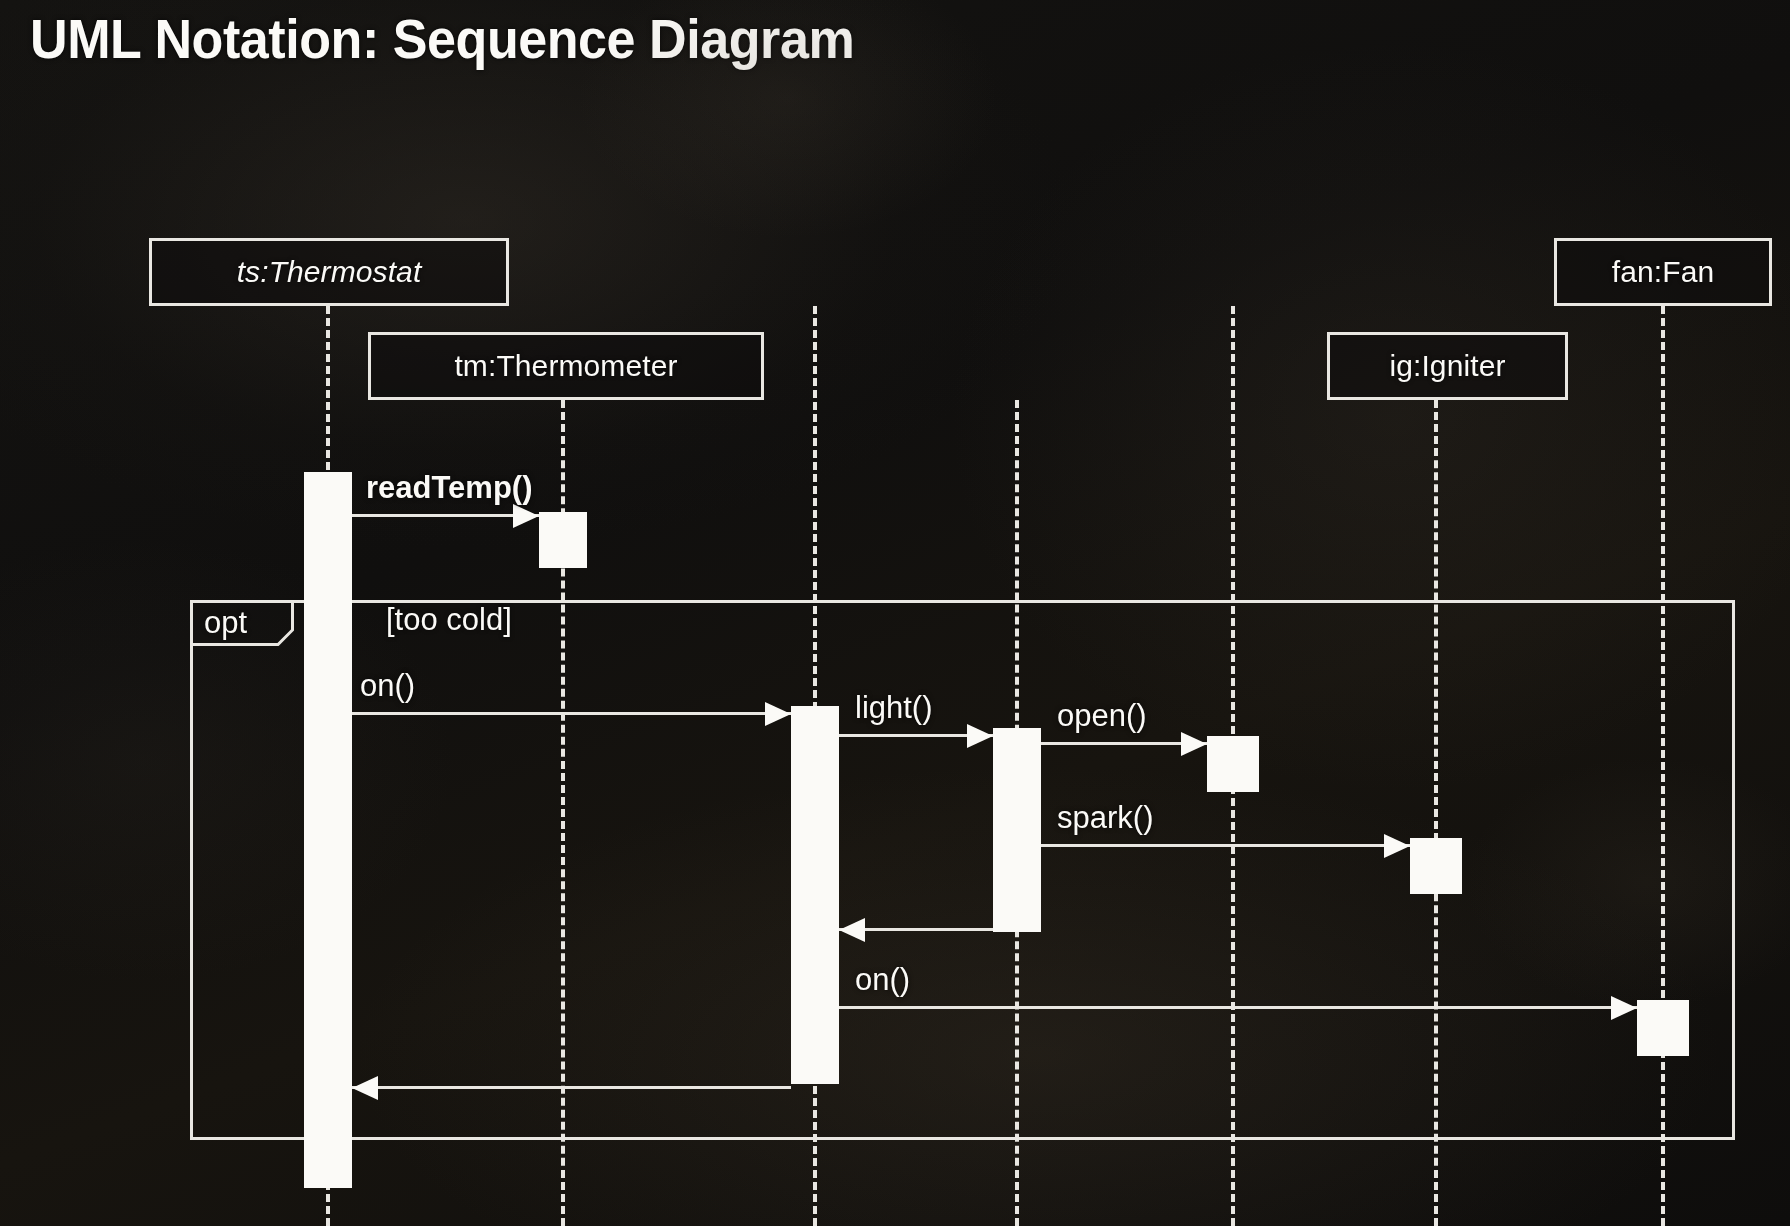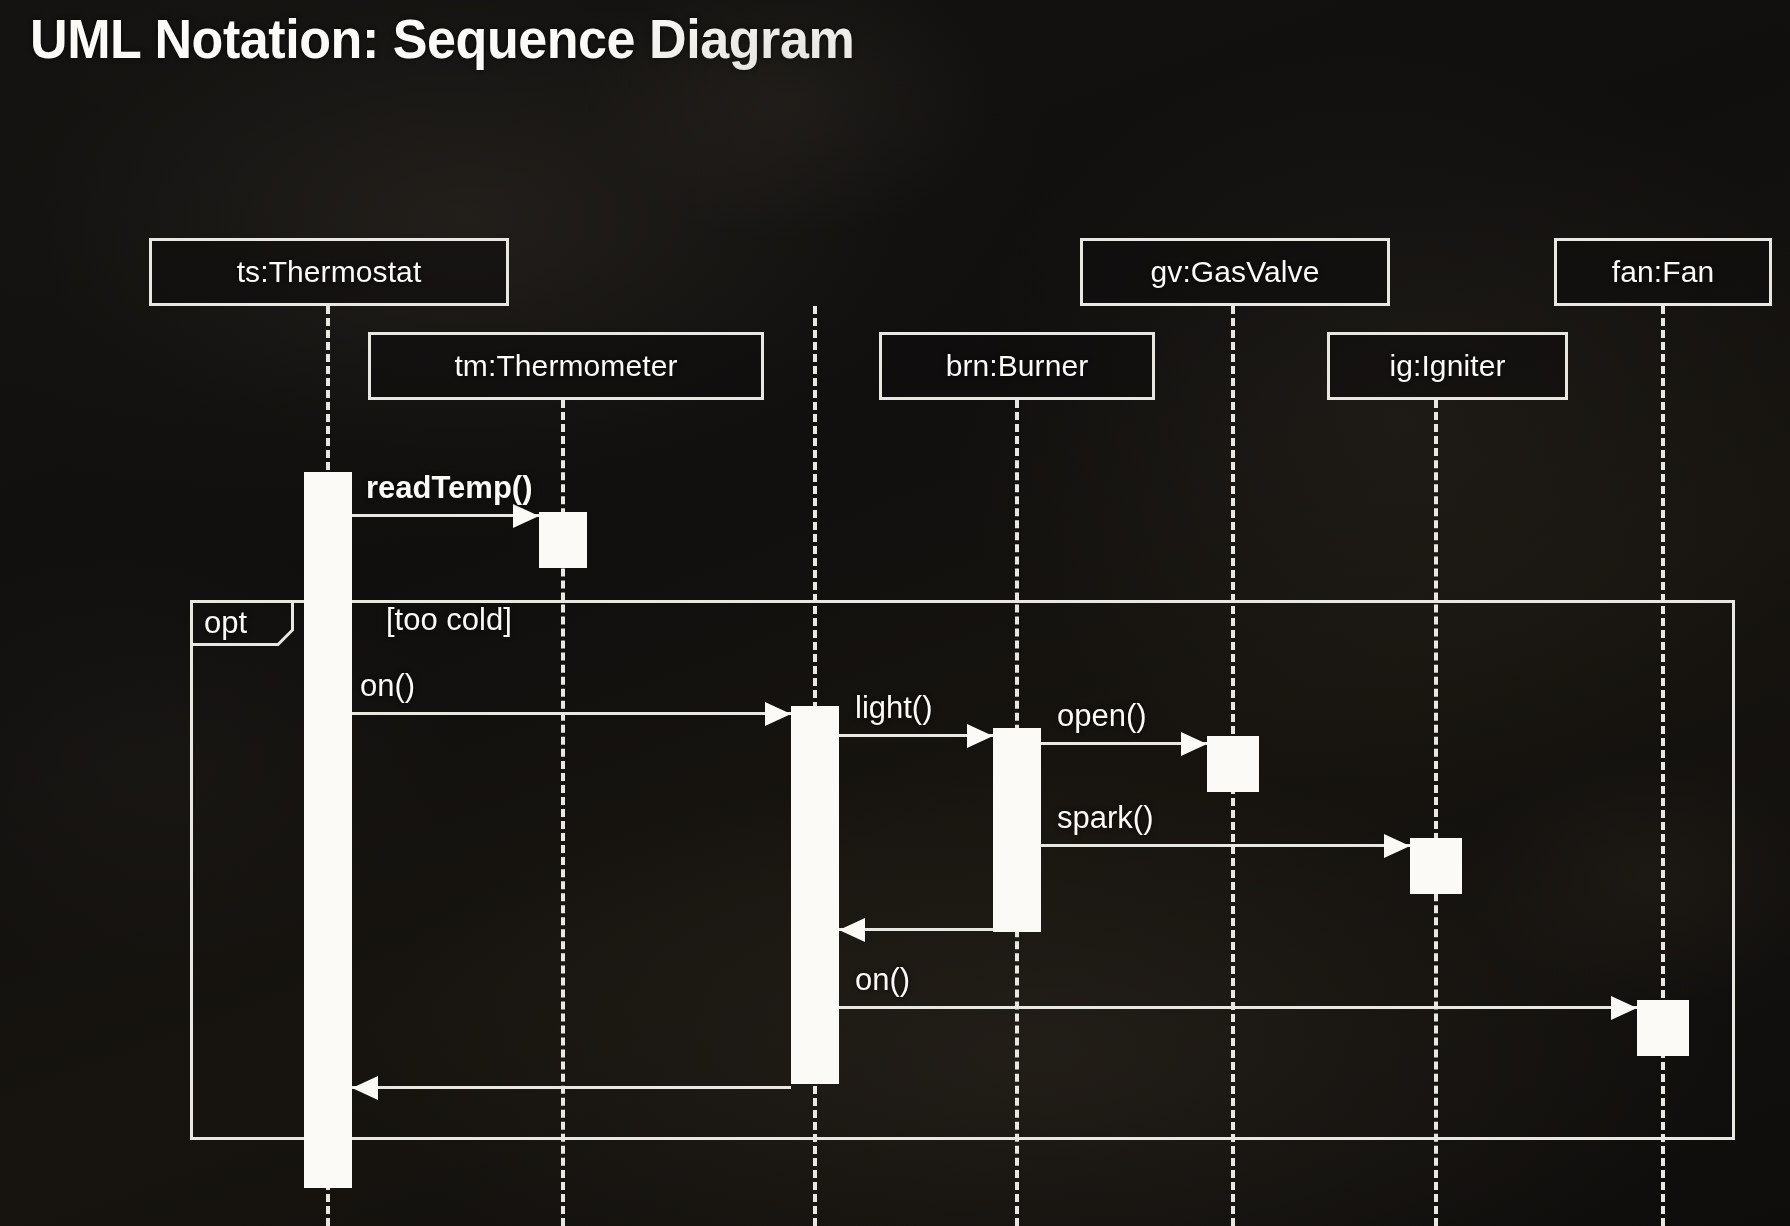--- a/index.html
+++ b/index.html
@@ -200,32 +200,26 @@
       <div class="message" style="left: 1041px; top: 844px; width: 369px;"></div>
       <div class="arrowhead right" style="top: 834px; left: 1384px;"></div>
       <div class="message-label" style="left: 1057px; top: 800px;">spark()</div>
       <div class="message" style="left: 839px; top: 928px; width: 154px;"></div>
       <div class="arrowhead left" style="top: 918px; left: 839px;"></div>
       <div class="message" style="left: 839px; top: 1006px; width: 798px;"></div>
       <div class="arrowhead right" style="top: 996px; left: 1611px;"></div>
       <div class="message-label" style="left: 855px; top: 962px;">on()</div>
       <div class="message" style="left: 352px; top: 1086px; width: 439px;"></div>
       <div class="arrowhead left" style="top: 1076px; left: 352px;"></div>
-      <div class="participant-box" style="left: 149px; top: 238px; width: 360px; height: 68px;">
+      <div class="participant-box" style="left: 149px; top: 238px; width: 360px; height: 68px; font-style: italic;">
         <div class="participant-label">ts:Thermostat</div>
       </div>
       <div class="participant-box" style="left: 368px; top: 332px; width: 396px; height: 68px;">
         <div class="participant-label">tm:Thermometer</div>
       </div>
-      <div class="participant-box" style="left: 879px; top: 332px; width: 276px; height: 68px;">
-        <div class="participant-label">brn:Burner</div>
-      </div>
-      <div class="participant-box" style="left: 1080px; top: 238px; width: 310px; height: 68px;">
-        <div class="participant-label">gv:GasValve</div>
-      </div>
       <div class="participant-box" style="left: 1327px; top: 332px; width: 241px; height: 68px;">
         <div class="participant-label">ig:Igniter</div>
       </div>
       <div class="participant-box" style="left: 1554px; top: 238px; width: 218px; height: 68px;">
         <div class="participant-label">fan:Fan</div>
       </div>
     </div>
 
 </div>
 

